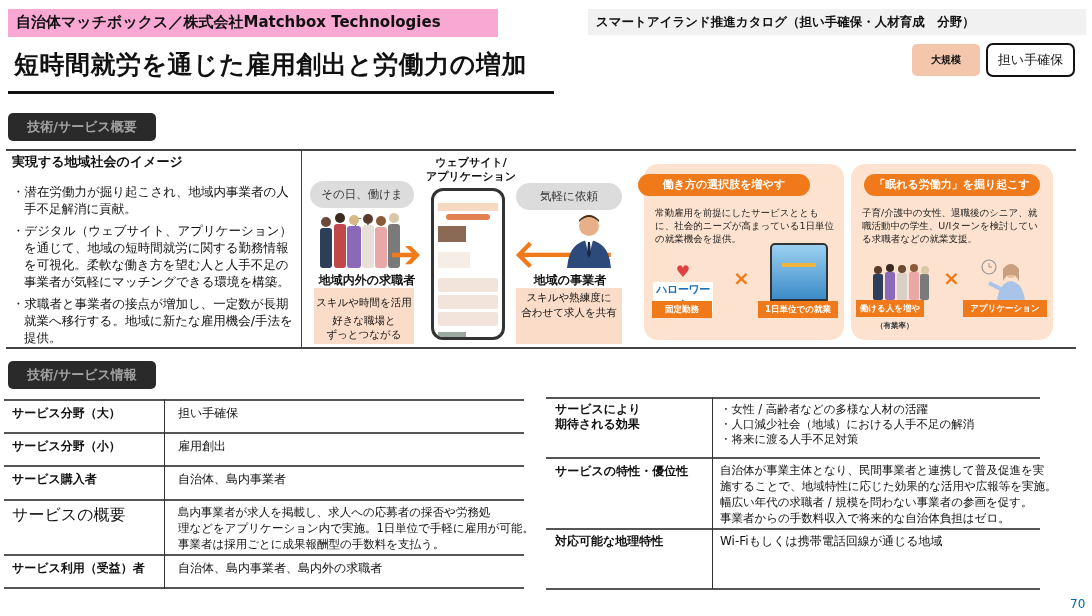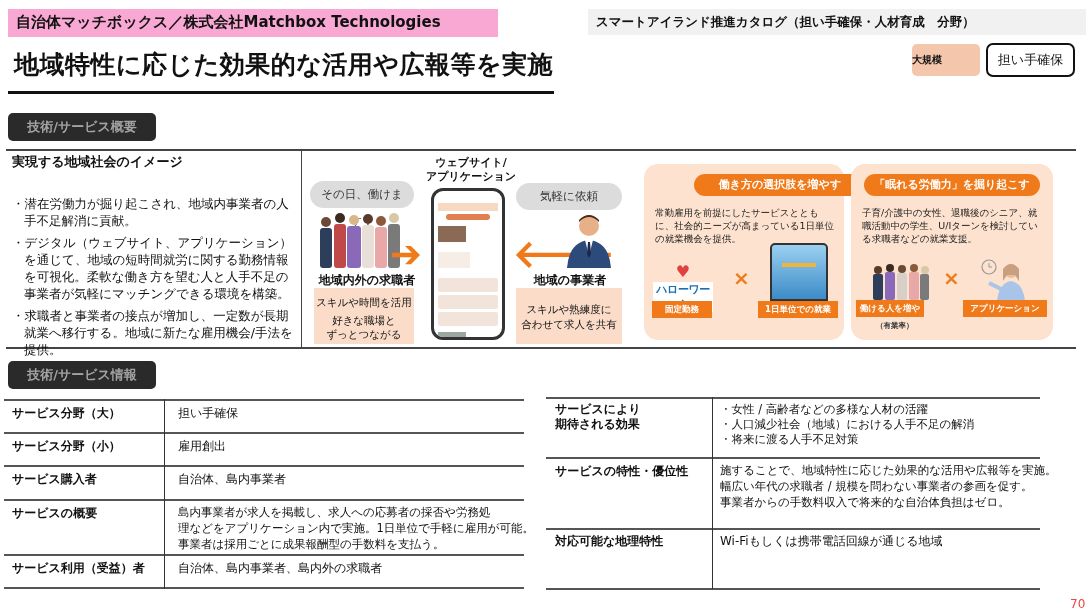--- a/index.html
+++ b/index.html
@@ -2,54 +2,54 @@
 <html><head>
 <meta charset="utf-8">
 <style>
 *{box-sizing:border-box;margin:0;padding:0}
 body{width:1092px;height:616px;background:#fff;position:relative;overflow:hidden;font-family:"DejaVu Sans","Liberation Sans",sans-serif;color:#111}
 .abs{position:absolute}
 .company{left:8px;top:9px;width:490px;height:28px;background:#f9a8d4;font-weight:bold;font-size:15px;padding:4px 8px;white-space:nowrap}
 .catalog{left:588px;top:9px;width:498px;height:26px;background:#f1f1f1;font-weight:bold;font-size:12.5px;padding:5px 8px;white-space:nowrap}
 .title{left:14px;top:48px;font-size:25px;font-weight:bold;letter-spacing:0.5px;white-space:nowrap}
 .title-rule{left:8px;top:91px;width:546px;height:3px;background:#111}
-.badge-scale{left:912px;top:44px;width:68px;height:32px;background:#f4c6ac;border-radius:5px;font-size:10px;font-weight:bold;line-height:32px}
+.badge-scale{left:912px;top:44px;width:68px;height:32px;background:#f4c6ac;border-radius:5px;font-size:10px;font-weight:bold;text-align:center;line-height:32px}
 .badge-cat{left:986px;top:43px;width:89px;height:34px;border:2px solid #111;border-radius:7px;font-size:13px;text-align:center;line-height:30px;background:#fff}
 .sec-tab{background:#2a2a2a;color:#a3a3a3;font-weight:bold;font-size:13px;border-radius:5px;text-align:center}
 .tab1{left:8px;top:113px;width:148px;height:28px;line-height:28px}
 .tab2{left:8px;top:361px;width:148px;height:28px;line-height:28px}
 .overview-top{left:6px;top:149px;width:1070px;height:2px;background:#444}
 .overview-bot{left:6px;top:347px;width:1070px;height:2px;background:#444}
 .overview-div{left:301px;top:151px;width:1px;height:196px;background:#444}
 .ov-text{left:12px;top:153px;width:286px}
-.ov-head{font-size:13px;font-weight:bold;margin-bottom:24px}
+.ov-head{font-size:13px;font-weight:bold;margin-bottom:12px}
 .ov-bullet{font-size:12.5px;line-height:17px;padding-left:12px;text-indent:-12px;margin-bottom:5px}
 .bubble{background:#dcdcdc;border-radius:16px;font-size:11.5px;text-align:center;color:#333}
 .b-left{left:310px;top:181px;width:104px;height:27px;line-height:27px}
 .b-right{left:516px;top:183px;width:106px;height:27px;line-height:27px}
 .web-label{left:425px;top:156px;width:92px;text-align:center;font-size:11px;font-weight:bold;line-height:14px}
 .phone{left:431px;top:188px;width:74px;height:152px;border:3px solid #333;border-radius:12px;background:#fff;overflow:hidden}
 .phone .row{height:14px;margin:3px 4px;background:#f2e4da;border-radius:2px}
 .phone .img{height:16px;margin:3px 4px;background:#8a6a55;width:28px;display:inline-block}
 .arrow{color:#f07a1a;font-size:38px;font-weight:bold;line-height:1}
 .ar1{left:390px;top:235px}
 .ar2{left:513px;top:235px}
 .people{left:316px;top:210px;width:86px;height:58px}
 .person{left:565px;top:212px;width:48px;height:56px}
 .grp-label{font-size:12px;font-weight:bold;text-align:center}
 .gl-left{left:312px;top:272px;width:110px}
 .gl-right{left:525px;top:272px;width:90px}
 .peach{background:#fbdcc8}
 .box-left{left:314px;top:288px;width:100px;height:56px;font-size:10.5px;text-align:center;padding-top:7px;line-height:14px}
-.box-right{left:516px;top:288px;width:106px;height:56px;font-size:10.5px;text-align:center;padding-top:14px;line-height:15px}
+.box-right{left:516px;top:288px;width:106px;height:56px;font-size:10.5px;text-align:center;padding-top:2px;line-height:15px}
 .card{background:#fde2cf;border-radius:14px}
 .card1{left:644px;top:164px;width:200px;height:176px}
 .card2{left:851px;top:164px;width:202px;height:176px}
 .pill{background:#f07a1a;color:#fff;font-size:11px;font-weight:bold;text-align:center;border-radius:12px;height:22px;line-height:22px}
-.p1{left:694px;top:174px;width:172px}
+.p1{left:638px;top:174px;width:172px}
 .p2{left:864px;top:174px;width:176px}
 .card-text{font-size:9.5px;line-height:13px;color:#222}
 .ct1{left:655px;top:206px;width:182px}
 .ct2{left:862px;top:206px;width:182px}
 .obox{background:#f07a1a;color:#fff;font-size:8.5px;font-weight:bold;text-align:center;height:17px;line-height:17px}
 .ob1{left:652px;top:301px;width:60px}
 .ob2{left:758px;top:301px;width:80px}
 .ob3{left:856px;top:300px;width:68px}
 .ob4{left:963px;top:300px;width:84px}
 .times{color:#f07a1a;font-size:20px;font-weight:bold}
@@ -58,28 +58,28 @@
 .hw-logo{left:653px;top:262px;width:60px;height:38px;text-align:center}
 .hw-text{font-size:11px;font-weight:bold;color:#1a6fb3;background:#fff;letter-spacing:-0.5px}
 .hw-heart{color:#e04040;font-size:16px;line-height:20px}
 .site-phone{left:770px;top:243px;width:58px;height:58px;border:2px solid #333;border-radius:5px 5px 0 0;background:linear-gradient(#9bd0f0,#3c8bc8);}
 .site-phone .bar{margin:18px 10px 0;height:4px;background:#f0b53a}
 .grp2{left:870px;top:262px;width:60px;height:38px}
 .woman{left:975px;top:257px;width:58px;height:44px}
 .emp-rate{left:876px;top:321px;font-size:7.5px;font-weight:bold;color:#333}
 .hr{position:absolute;height:2px;background:#555}
 .vr{position:absolute;width:1px;background:#333}
-.pagenum{left:1070px;top:597px;font-size:12px;color:#ef4444}
+.pagenum{left:1070px;top:597px;font-size:12px;color:#0369a1}
 </style>
 </head>
 <body>
 
 <div class="abs company">自治体マッチボックス／株式会社Matchbox Technologies</div>
 <div class="abs catalog">スマートアイランド推進カタログ（担い手確保・人材育成　分野）</div>
-<div class="abs title">地域特性に応じた効果的な活用や広報等を実施</div>
+<div class="abs title">短時間就労を通じた雇用創出と労働力の増加</div>
 <div class="abs title-rule"></div>
 <div class="abs badge-scale">大規模</div>
 <div class="abs badge-cat">担い手確保</div>
 
 <div class="abs sec-tab tab1">技術/サービス概要</div>
 <div class="abs overview-top"></div>
 <div class="abs overview-bot"></div>
 <div class="abs overview-div"></div>
 
 <div class="abs ov-text">
@@ -199,21 +199,21 @@
 <div class="hr" style="left:4px;top:554px;width:520px"></div>
 <div class="hr" style="left:4px;top:587px;width:520px"></div>
 <div class="vr" style="left:164px;top:399px;height:190px"></div>
 
 <div class="abs" style="left:12px;top:405px;font-size:12px;font-weight:bold">サービス分野（大）</div>
 <div class="abs" style="left:178px;top:405px;font-size:12px">担い手確保</div>
 <div class="abs" style="left:12px;top:438px;font-size:12px;font-weight:bold">サービス分野（小）</div>
 <div class="abs" style="left:178px;top:438px;font-size:12px">雇用創出</div>
 <div class="abs" style="left:12px;top:471px;font-size:12px;font-weight:bold">サービス購入者</div>
 <div class="abs" style="left:178px;top:471px;font-size:12px">自治体、島内事業者</div>
-<div class="abs" style="left:12px;top:505px;font-size:12px;font-weight:bold">サービスの概要</div>
+<div class="abs" style="left:12px;top:505px;font-size:16px;font-weight:normal">サービスの概要</div>
 <div class="abs" style="left:178px;top:504px;font-size:11.5px;line-height:16px;white-space:nowrap">
   <div>島内事業者が求人を掲載し、求人への応募者の採否や労務処</div>
   <div>理などをアプリケーション内で実施。1日単位で手軽に雇用が可能。</div>
   <div>事業者は採用ごとに成果報酬型の手数料を支払う。</div>
 </div>
 <div class="abs" style="left:12px;top:560px;font-size:12px;font-weight:bold">サービス利用（受益）者</div>
 <div class="abs" style="left:178px;top:560px;font-size:12px">自治体、島内事業者、島内外の求職者</div>
 
 <div class="hr" style="left:546px;top:397px;width:494px"></div>
 <div class="hr" style="left:546px;top:457px;width:494px"></div>
@@ -225,20 +225,21 @@
   <div>サービスにより</div>
   <div>期待される効果</div>
 </div>
 <div class="abs" style="left:720px;top:402px;font-size:11.5px;line-height:15px;white-space:nowrap">
   <div>・女性 / 高齢者などの多様な人材の活躍</div>
   <div>・人口減少社会（地域）における人手不足の解消</div>
   <div>・将来に渡る人手不足対策</div>
 </div>
 <div class="abs" style="left:555px;top:463px;font-size:12px;font-weight:bold">サービスの特性・優位性</div>
 <div class="abs" style="left:720px;top:462px;font-size:11.5px;line-height:16px;white-space:nowrap">
+  <div>自治体が事業主体となり、民間事業者と連携して普及促進を実</div>
   <div>施することで、地域特性に応じた効果的な活用や広報等を実施。</div>
   <div>幅広い年代の求職者 / 規模を問わない事業者の参画を促す。</div>
   <div>事業者からの手数料収入で将来的な自治体負担はゼロ。</div>
 </div>
 <div class="abs" style="left:555px;top:533px;font-size:12px;font-weight:bold">対応可能な地理特性</div>
 <div class="abs" style="left:720px;top:533px;font-size:12px">Wi-Fiもしくは携帯電話回線が通じる地域</div>
 
 <div class="abs pagenum">70</div>
 
 </body></html>

